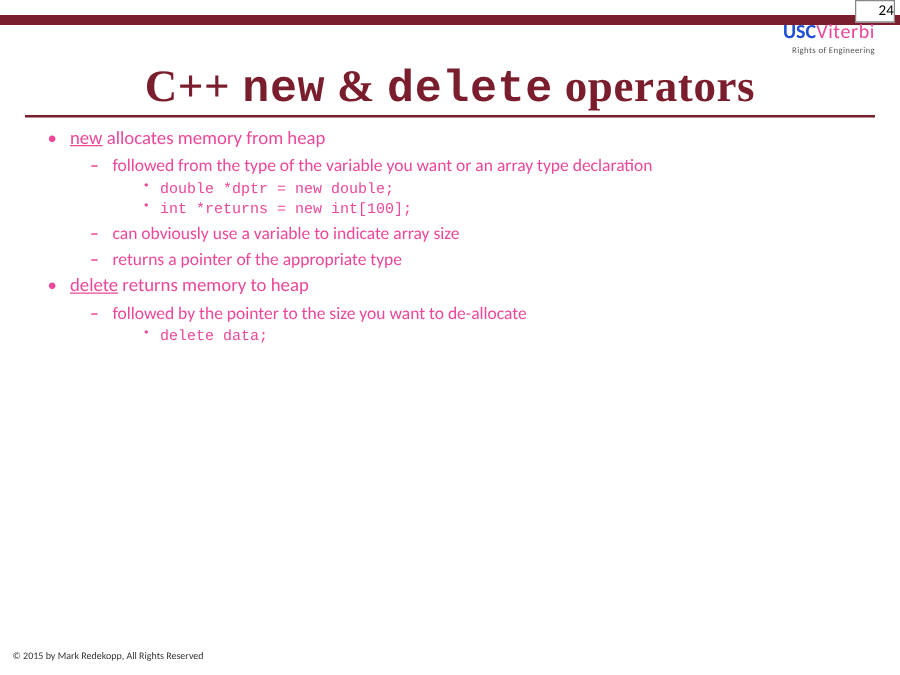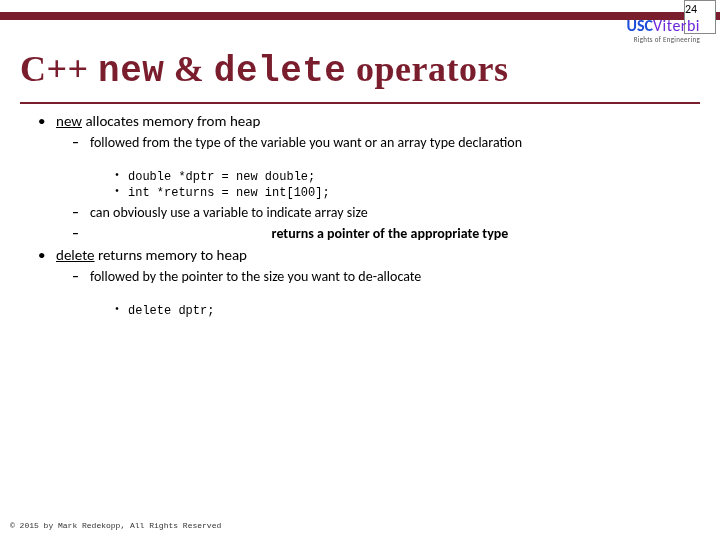--- a/index.html
+++ b/index.html
@@ -14,80 +14,79 @@
   .header-bar {
     height: 8px;
     background: #7a1e2e;
     margin-top: 12px;
   }
   .page-number-box {
     position: absolute;
     top: 0;
     right: 4px;
     width: 32px;
-    height: 34px;
+    height: 18px;
     border: 1px solid #888;
     background: #fff;
     font-size: 12px;
-    text-align: left;
+    text-align: right;
     line-height: 16px;
     font-family: Calibri, Arial, sans-serif;
   }
   .logo {
     position: absolute;
     top: 18px;
     right: 20px;
     text-align: right;
     line-height: 1;
   }
   .logo-main { font-size: 16px; }
   .logo-usc { color: #1d4ed8; font-weight: bold; }
-  .logo-viterbi { color: #6d28d9; letter-spacing: 0.5px; margin-top: 40px; }
+  .logo-viterbi { color: #ec4899; letter-spacing: 0.5px; margin-top: 40px; }
   .logo-sub { font-size: 7px; color: #555; letter-spacing: 0.3px; margin-top: 2px; }
   .title {
     color: #7a1e2e;
     font-family: Georgia, 'Times New Roman', serif;
     font-size: 36px;
-    text-align: left;
+    text-align: center;
     margin-top: 28px;
     border-bottom: 2px solid #7a1e2e;
     margin-left: 20px;
     margin-right: 20px;
-    padding-bottom: 10px;
+    padding-bottom: 0;
     letter-spacing: 0.5px;
   }
   .title .mono { font-family: 'Courier New', monospace; font-weight: bold; }
   .content {
     margin: 8px 30px 0 30px;
     font-size: 15px;
-    color: #000000;
+    color: #ec4899;
   }
   ul.lvl1 { list-style: none; padding-left: 8px; }
   ul.lvl1 > li { position: relative; padding-left: 18px; margin-bottom: 4px; }
   ul.lvl1 > li::before { content: "•"; position: absolute; left: 0; top: 0; }
 
   ul.lvl2 { list-style: none; padding-left: 16px; margin-top: 4px; }
   ul.lvl2 > li { position: relative; padding-left: 18px; margin-bottom: 4px; font-size: 14px; }
   ul.lvl2 > li::before { content: "–"; position: absolute; left: 0; top: 0; font-weight: bold; }
 
-  ul.lvl3 { list-style: none; padding-left: 24px; margin-top: 19px; }
+  ul.lvl3 { list-style: none; padding-left: 24px; margin-top: 3px; }
   ul.lvl3 > li { position: relative; padding-left: 14px; margin-bottom: 2px; font-size: 12px; }
   ul.lvl3 > li::before { content: "•"; position: absolute; left: 0; top: 0; font-size: 10px; }
 
   .u { text-decoration: underline; }
-  .b { font-weight: bold; text-align: center; }
+  .b { font-weight: normal; }
   .mono-inline { font-family: 'Courier New', monospace; }
 
   .footer {
     position: absolute;
     bottom: 10px;
     left: 10px;
     font-size: 8px;
     color: #333;
-    font-family: Liberation Mono, monospace;
   }
 </style>
 </head>
 <body>
 
 <div class="page-number-box">24</div>
 <div class="header-bar"></div>
 
 <div class="logo">
   <div class="logo-main">
@@ -117,21 +116,21 @@
           <span>returns a pointer of the appropriate type</span>
         </li>
       </ul>
     </li>
     <li>
       <span class="u">delete</span><span> returns memory to heap</span>
       <ul class="lvl2">
         <li>
           <span>followed by the pointer to the size you want to de-allocate</span>
           <ul class="lvl3">
-            <li class="mono-inline">delete dptr;</li>
+            <li class="mono-inline">delete data;</li>
           </ul>
         </li>
       </ul>
     </li>
   </ul>
 </div>
 
 <div class="footer">© 2015 by Mark Redekopp, All Rights Reserved</div>
 
 </body></html>

